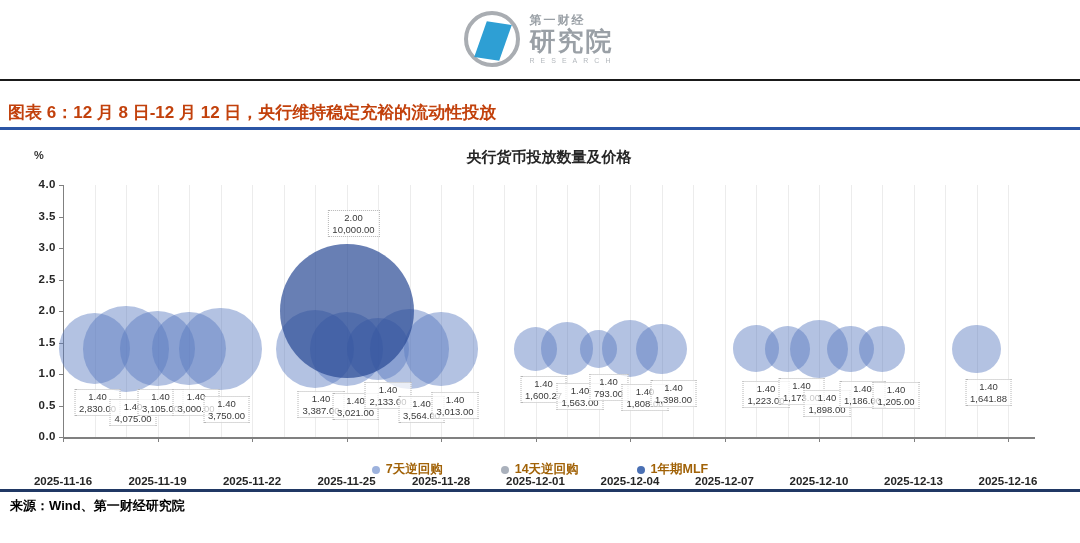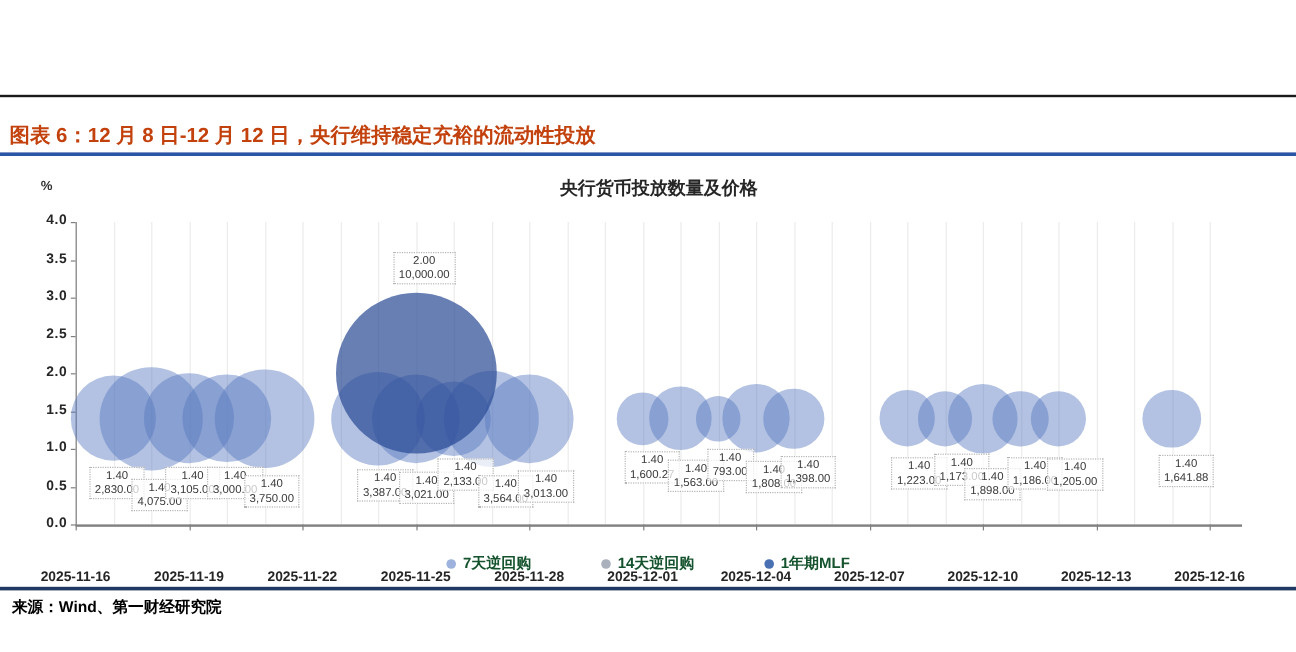--- a/index.html
+++ b/index.html
@@ -37,33 +37,43 @@
 
   .bubble{position:absolute;border-radius:50%;}
   .pt-label{position:absolute;transform:translateX(-50%);border:1px dotted #b5b5b5;
         background:rgba(255,255,255,.72);padding:1px 4px;text-align:center;
         font-size:9.5px;line-height:11.5px;color:#3a3a3a;white-space:nowrap;z-index:5;}
 
   
   #legend{position:absolute;left:0;top:461px;width:1080px;display:flex;
         justify-content:center;gap:58px;align-items:center;}
   .legend-item{display:flex;align-items:center;gap:6px;font-size:12.5px;
-        font-weight:600;color:#14532d;}
+        font-weight:600;color:#a16207;}
   .legend-dot{width:8px;height:8px;border-radius:50%;}
 
   
   #footer-rule{position:absolute;left:0;top:489px;width:1080px;height:3px;background:#203864;}
   #footer-source{position:absolute;left:10px;top:497px;font-size:13px;font-weight:600;color:#000;}
   #footer-note{position:absolute;left:10px;top:517px;font-size:13px;font-weight:600;color:#000;}
 </style>
 </head>
 <body>
 
 <div id="stage">
 
+  <div id="logo">
+    <div class="logo-circle">
+      <div class="logo-gem"></div>
+    </div>
+    <div class="logo-text">
+      <span class="logo-line1">第一财经</span>
+      <span class="logo-line2">研究院</span>
+      <span class="logo-line3">RESEARCH</span>
+    </div>
+  </div>
   <div id="header-rule"></div>
 
   <div id="fig-title">图表 6：12 月 8 日-12 月 12 日，央行维持稳定充裕的流动性投放</div>
   <div id="title-underline"></div>
 
   <div id="chart-title">央行货币投放数量及价格</div>
   <div id="pct-label">%</div>
   <div id="plot"></div>
 
   <div id="legend">

